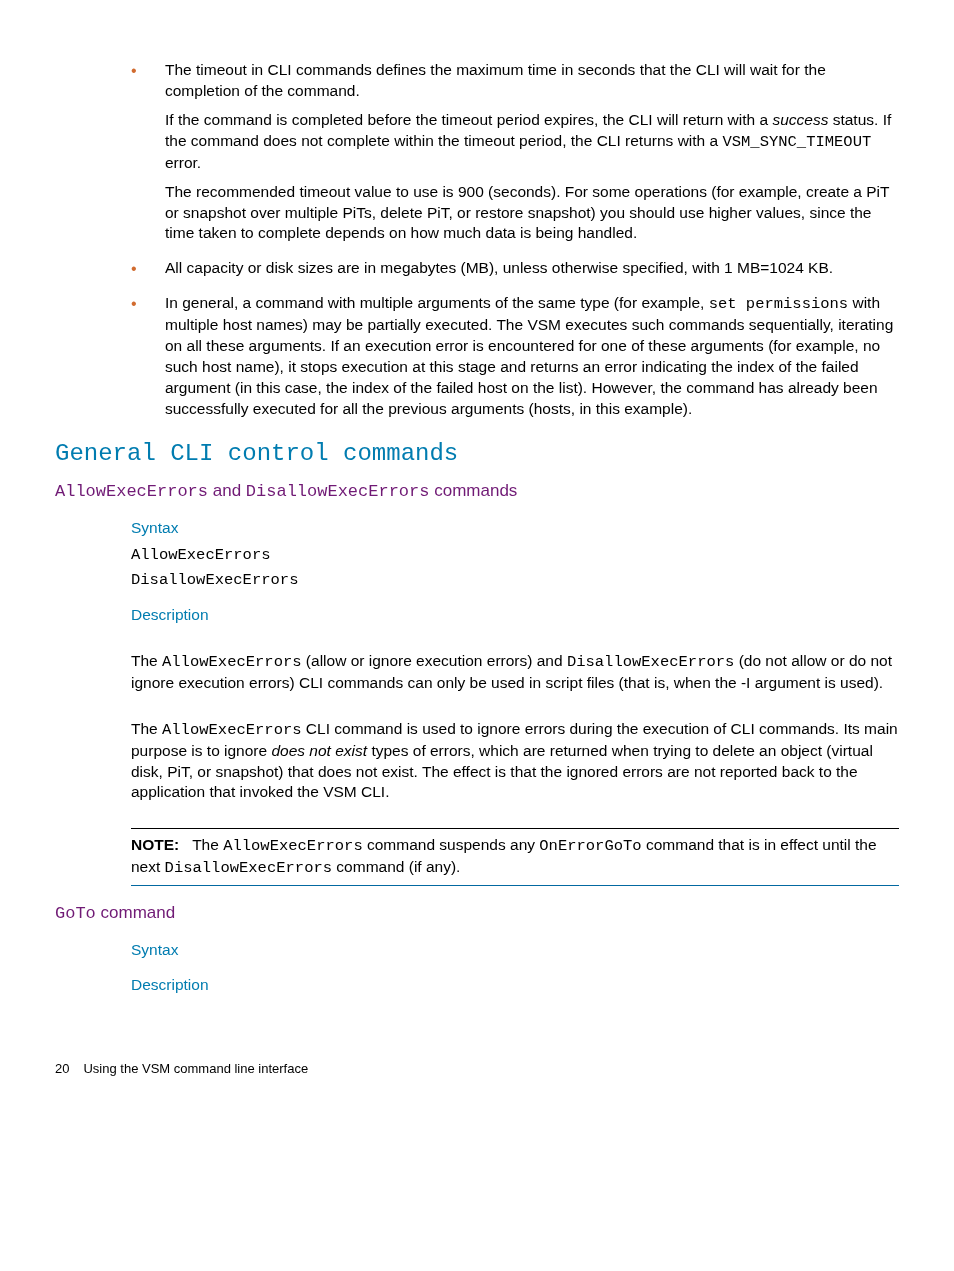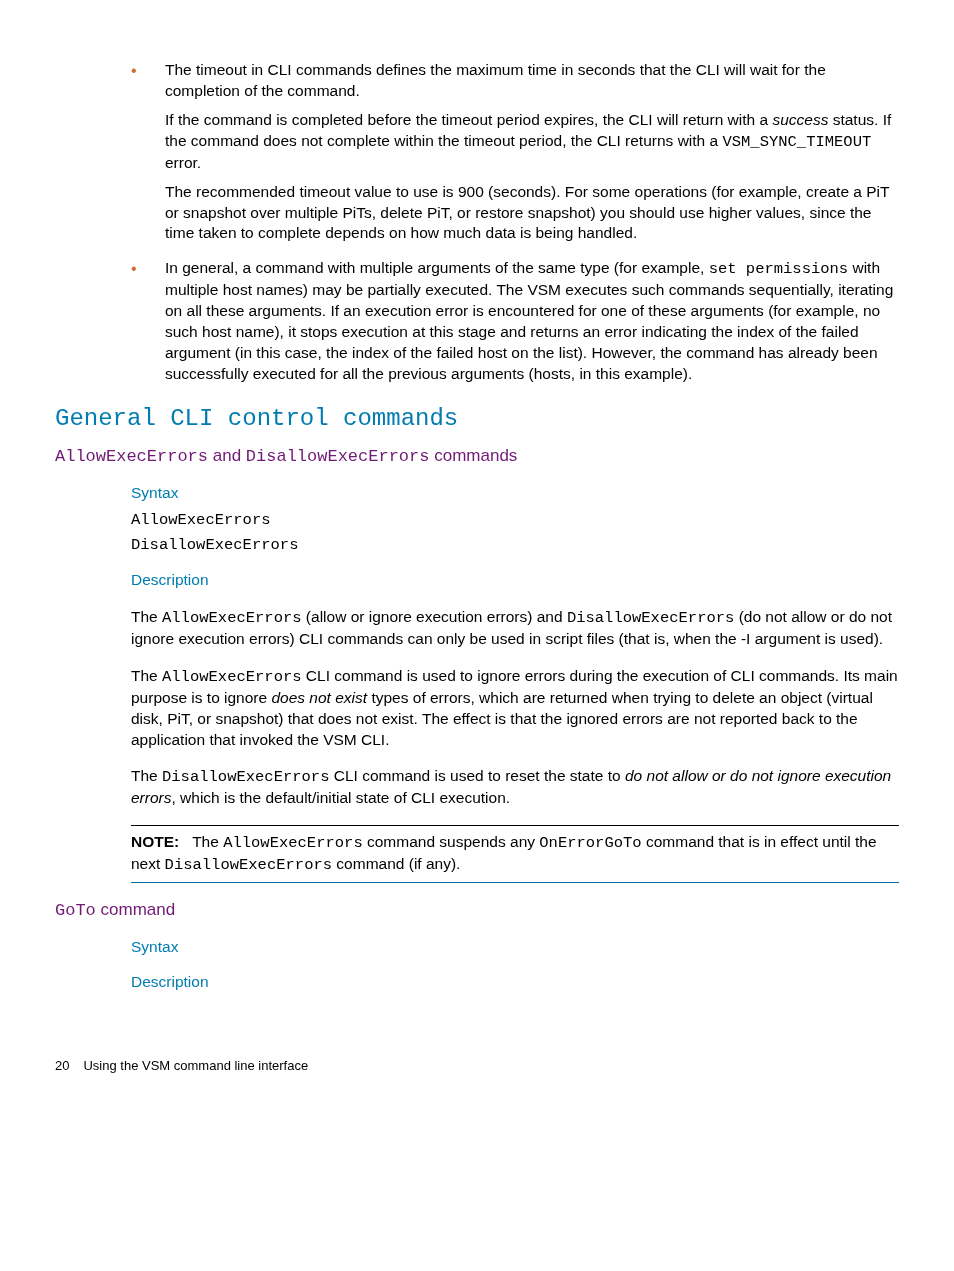--- a/index.html
+++ b/index.html
@@ -64,21 +64,21 @@
     margin: 14px 0 6px 0;
   }
   .indent-block {
     margin-left: 76px;
   }
   .code-line {
     font-family: "Courier New", Courier, monospace;
     margin: 4px 0;
   }
   .para {
-    margin: 16px 0;
+    margin: 25px 0;
   }
   .note-box {
     border-top: 1px solid #000;
     border-bottom: 1px solid #0369a1;
     padding: 6px 0;
     margin: 10px 0 16px 0;
   }
   .note-label {
     font-weight: bold;
   }
@@ -95,20 +95,21 @@
 <body>
 
 <ul class="bullet-list">
   <li>
     <div>The timeout in CLI commands defines the maximum time in seconds that the CLI will wait for the completion of the command.</div>
     <div class="sub-para">
       <span>If the command is completed before the timeout period expires, the CLI will return with a </span><span class="italic">success</span><span> status. If the command does not complete within the timeout period, the CLI returns with a </span><span class="mono">VSM_SYNC_TIMEOUT</span><span> error.</span>
     </div>
     <div class="sub-para">The recommended timeout value to use is 900 (seconds). For some operations (for example, create a PiT or snapshot over multiple PiTs, delete PiT, or restore snapshot) you should use higher values, since the time taken to complete depends on how much data is being handled.</div>
   </li>
+  <li>All capacity or disk sizes are in megabytes (MB), unless otherwise specified, with 1 MB=1024 KB.</li>
   <li>
     <span>In general, a command with multiple arguments of the same type (for example, </span><span class="mono">set permissions</span><span> with multiple host names) may be partially executed. The VSM executes such commands sequentially, iterating on all these arguments. If an execution error is encountered for one of these arguments (for example, no such host name), it stops execution at this stage and returns an error indicating the index of the failed argument (in this case, the index of the failed host on the list). However, the command has already been successfully executed for all the previous arguments (hosts, in this example).</span>
   </li>
 </ul>
 
 <h2 class="section-heading">General CLI control commands</h2>
 
 <h3 class="cmd-heading">
   <span class="mono">AllowExecErrors</span><span> and </span><span class="mono">DisallowExecErrors</span><span> commands</span>
 </h3>
@@ -121,23 +122,20 @@
   <h4 class="sub-heading">Description</h4>
 
   <div class="para">
     <span>The </span><span class="mono">AllowExecErrors</span><span> (allow or ignore execution errors) and </span><span class="mono">DisallowExecErrors</span><span> (do not allow or do not ignore execution errors) CLI commands can only be used in script files (that is, when the -I argument is used).</span>
   </div>
 
   <div class="para">
     <span>The </span><span class="mono">AllowExecErrors</span><span> CLI command is used to ignore errors during the execution of CLI commands. Its main purpose is to ignore </span><span class="italic">does not exist</span><span> types of errors, which are returned when trying to delete an object (virtual disk, PiT, or snapshot) that does not exist. The effect is that the ignored errors are not reported back to the application that invoked the VSM CLI.</span>
   </div>
 
-  <div class="para">
-    <span>The </span><span class="mono">DisallowExecErrors</span><span> CLI command is used to reset the state to </span><span class="italic">do not allow or do not ignore execution errors</span><span>, which is the default/initial state of CLI execution.</span>
-  </div>
 
   <div class="note-box">
     <span class="note-label">NOTE:</span>&nbsp;&nbsp;&nbsp;<span>The </span><span class="mono">AllowExecErrors</span><span> command suspends any </span><span class="mono">OnErrorGoTo</span><span> command that is in effect until the next </span><span class="mono">DisallowExecErrors</span><span> command (if any).</span>
   </div>
 </div>
 
 <h3 class="cmd-heading">
   <span class="mono">GoTo</span><span> command</span>
 </h3>
 

